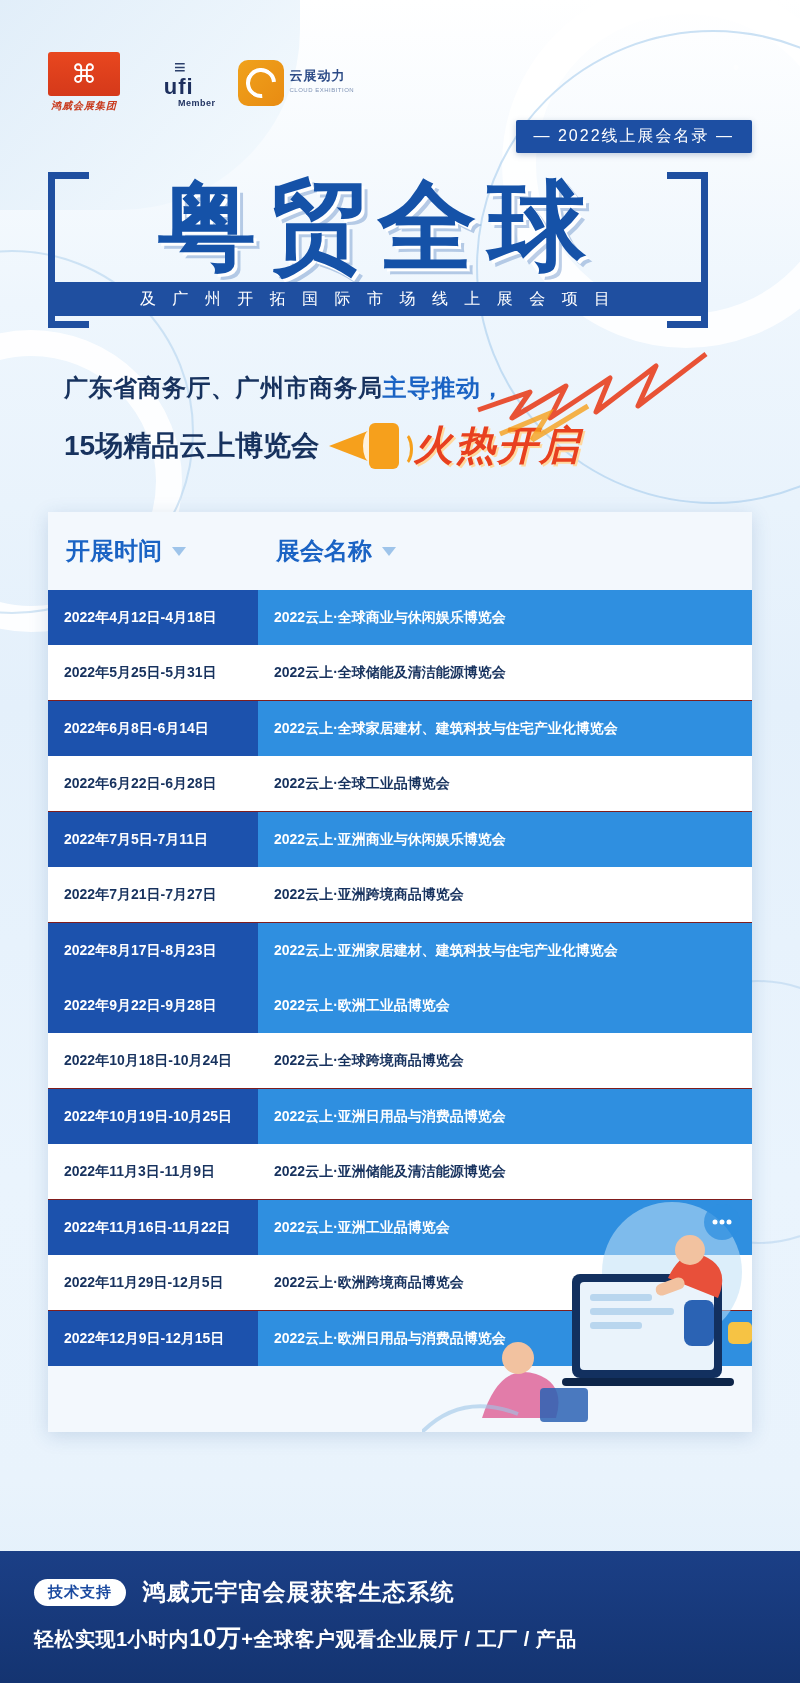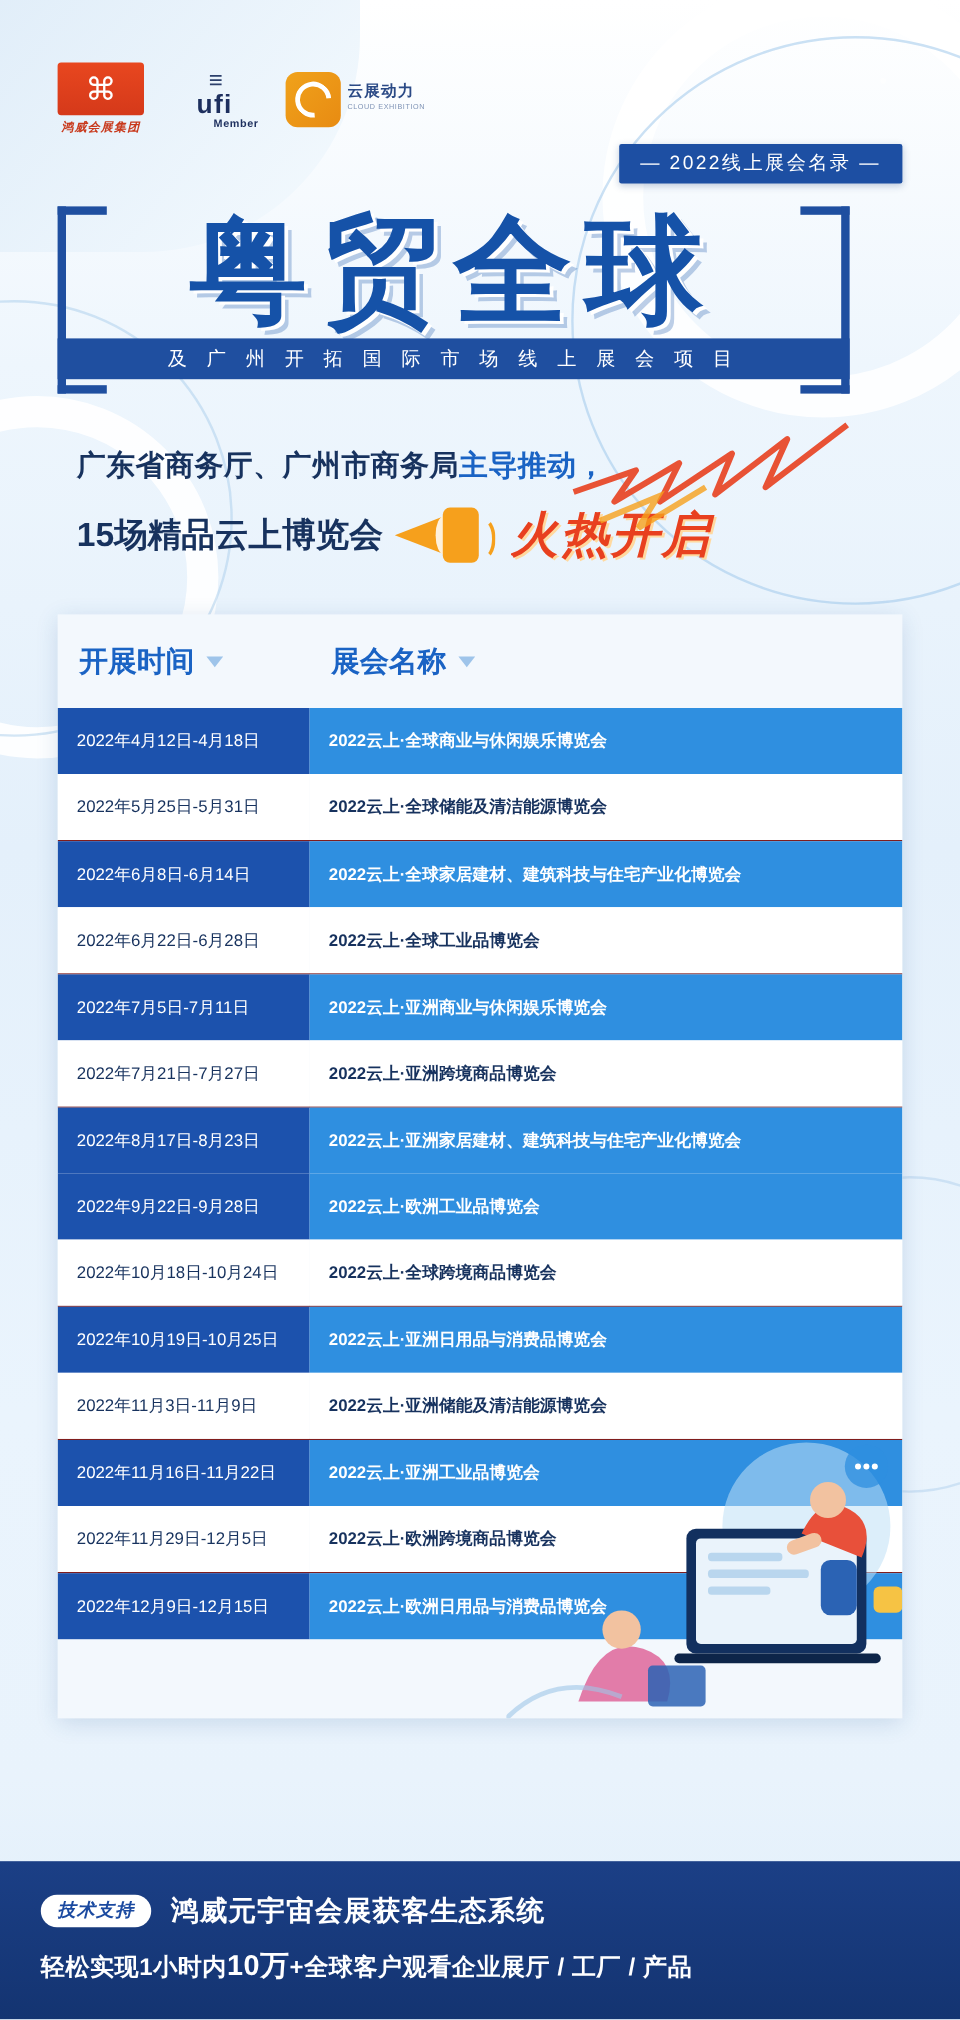--- a/index.html
+++ b/index.html
@@ -67,46 +67,46 @@
   .promo .l1{font-size:24px;font-weight:bold;color:#17325e;letter-spacing:.5px;}
   .promo .l1 .blue{color:#1a63c4;}
   .promo .l2{margin-top:14px;font-size:28px;font-weight:bold;color:#17325e;display:flex;align-items:center;gap:10px;}
   .horn{width:74px;height:50px;position:relative;display:inline-block;}
   .horn .cone{position:absolute;left:0;top:8px;width:0;height:0;border-top:17px solid transparent;border-bottom:17px solid transparent;border-right:44px solid #f6a01c;}
   .horn .head{position:absolute;left:40px;top:2px;width:30px;height:46px;background:#f6a01c;border-radius:6px;}
   .horn .ring{position:absolute;left:34px;top:9px;width:14px;height:32px;border-radius:50%;background:#fff;opacity:.85;}
   .horn .wave{position:absolute;border:3px solid #f6a01c;border-radius:50%;}
   .horn .w1{left:62px;top:10px;width:16px;height:30px;border-left-color:transparent;border-top-color:transparent;border-bottom-color:transparent;}
   .fire{font-size:40px;font-weight:bold;font-style:italic;color:#e8401f;letter-spacing:2px;
-    text-shadow:2px 2px 0 #ffd9a0;margin-left:12px;}
+    text-shadow:2px 2px 0 #ffd9a0;}
   .burst{position:absolute;left:470px;top:348px;width:250px;height:110px;pointer-events:none;}
 
   
   .card{position:absolute;left:48px;top:512px;width:704px;height:920px;background:#f3f8fd;
     box-shadow:0 4px 18px rgba(40,90,150,.18);overflow:hidden;}
   .thead{height:78px;display:flex;align-items:center;color:#1a63c4;}
   .th{font-size:24px;font-weight:bold;display:flex;align-items:center;gap:10px;}
   .th.c1h{width:210px;padding-left:18px;}
   .th.c2h{flex:1;}
   .caret{width:0;height:0;border-left:7px solid transparent;border-right:7px solid transparent;border-top:9px solid #9ec4ea;}
   .row{display:flex;height:55px;align-items:stretch;}
-  .row .date{width:210px;display:flex;align-items:center;padding-left:16px;font-size:14px;font-weight:normal;box-sizing:border-box;}
+  .row .date{width:210px;display:flex;align-items:center;padding-left:16px;font-size:14px;font-weight:bold;box-sizing:border-box;}
   .row .name{flex:1;display:flex;align-items:center;padding-left:16px;font-size:14px;font-weight:bold;box-sizing:border-box;}
   .row.odd .date{background:#1c52ad;color:#ffffff;}
   .row.odd .name{background:#2f8fe0;color:#ffffff;}
   .row.even .date{background:#ffffff;color:#17325e;}
   .row.even .name{background:#ffffff;color:#17325e;}
   .row.even{border-bottom:1px solid #7f1d1d;}
   
   .illus{position:absolute;right:0;bottom:0;width:330px;height:250px;pointer-events:none;}
 
   
   .footer{position:absolute;left:0;bottom:0;width:800px;height:132px;background:linear-gradient(180deg,#1b3f86,#143471);color:#fff;}
   .footer .inner{position:absolute;left:34px;top:26px;right:34px;}
-  .ftag{display:inline-block;background:#ffffff;color:#1b4aa0;font-size:15px;font-weight:bold;border-radius:14px;padding:4px 14px;letter-spacing:1px;vertical-align:middle;font-style:italic;}
+  .ftag{display:inline-block;background:#ffffff;color:#1b4aa0;font-size:15px;font-weight:bold;border-radius:14px;padding:4px 14px;letter-spacing:1px;vertical-align:middle;}
   .ftitle{display:inline-block;font-size:23px;font-weight:bold;margin-left:12px;vertical-align:middle;letter-spacing:1px;}
   .fsub{margin-top:14px;font-size:20px;font-weight:bold;letter-spacing:.5px;}
   .fsub .hi{font-size:24px;}
 </style>
 </head>
 <body>
 
 <div class="poster">
   <div class="blob"></div>
   <div class="circ c1"></div>

